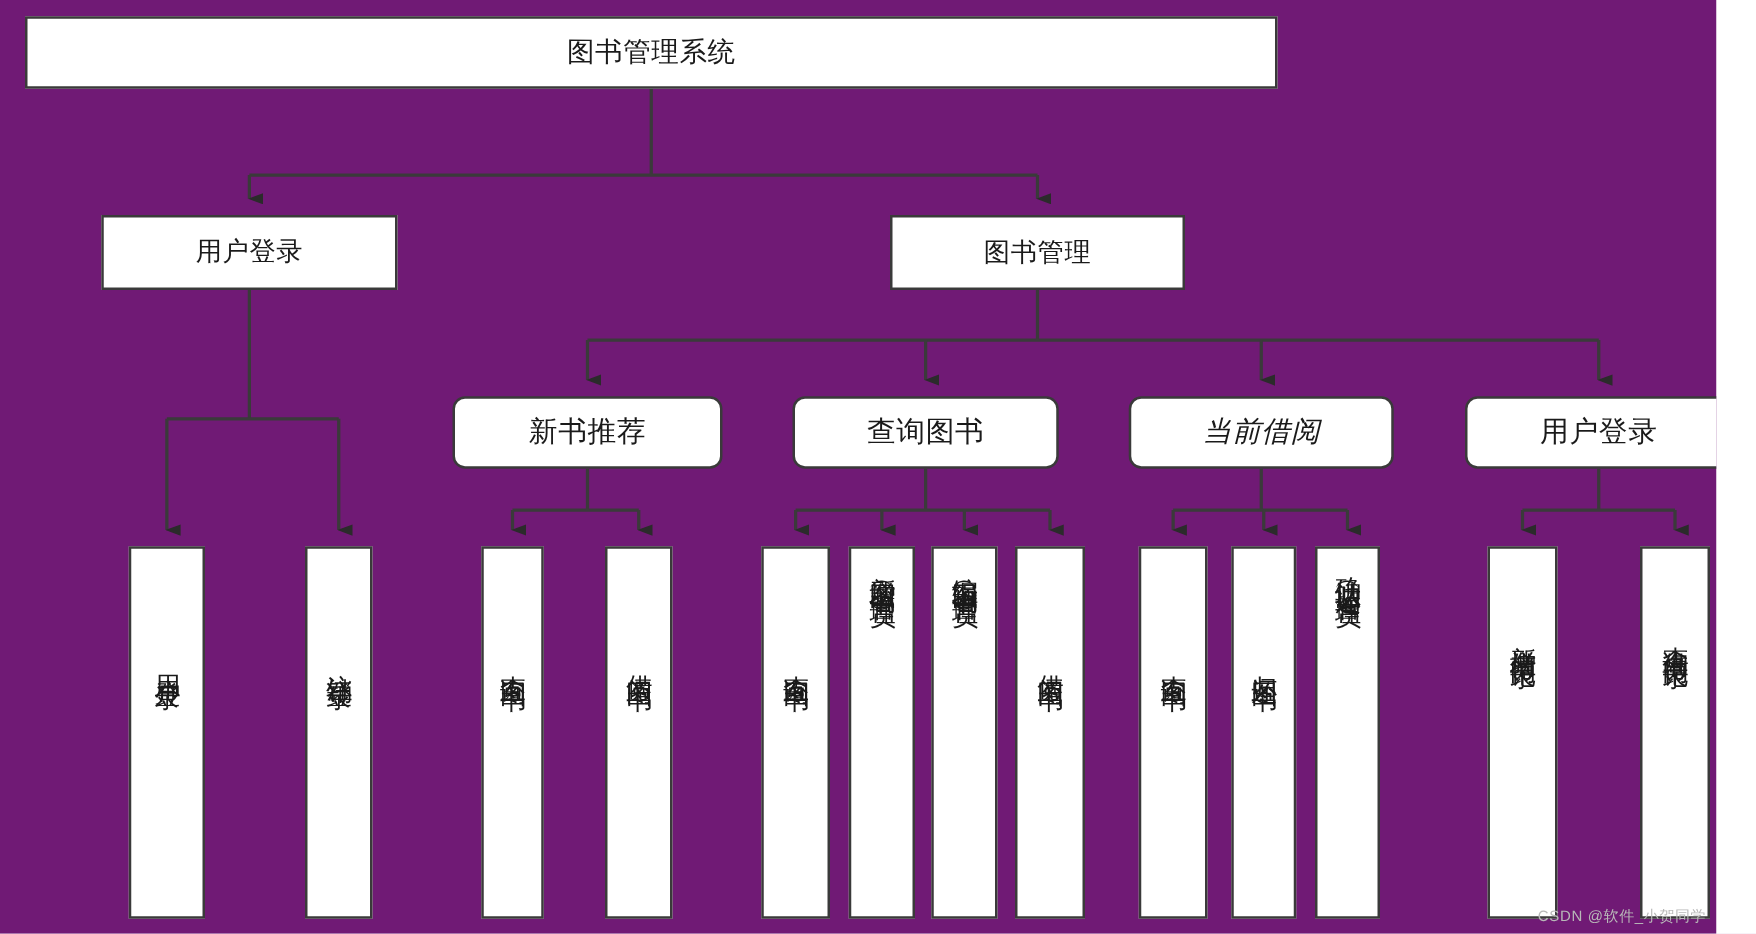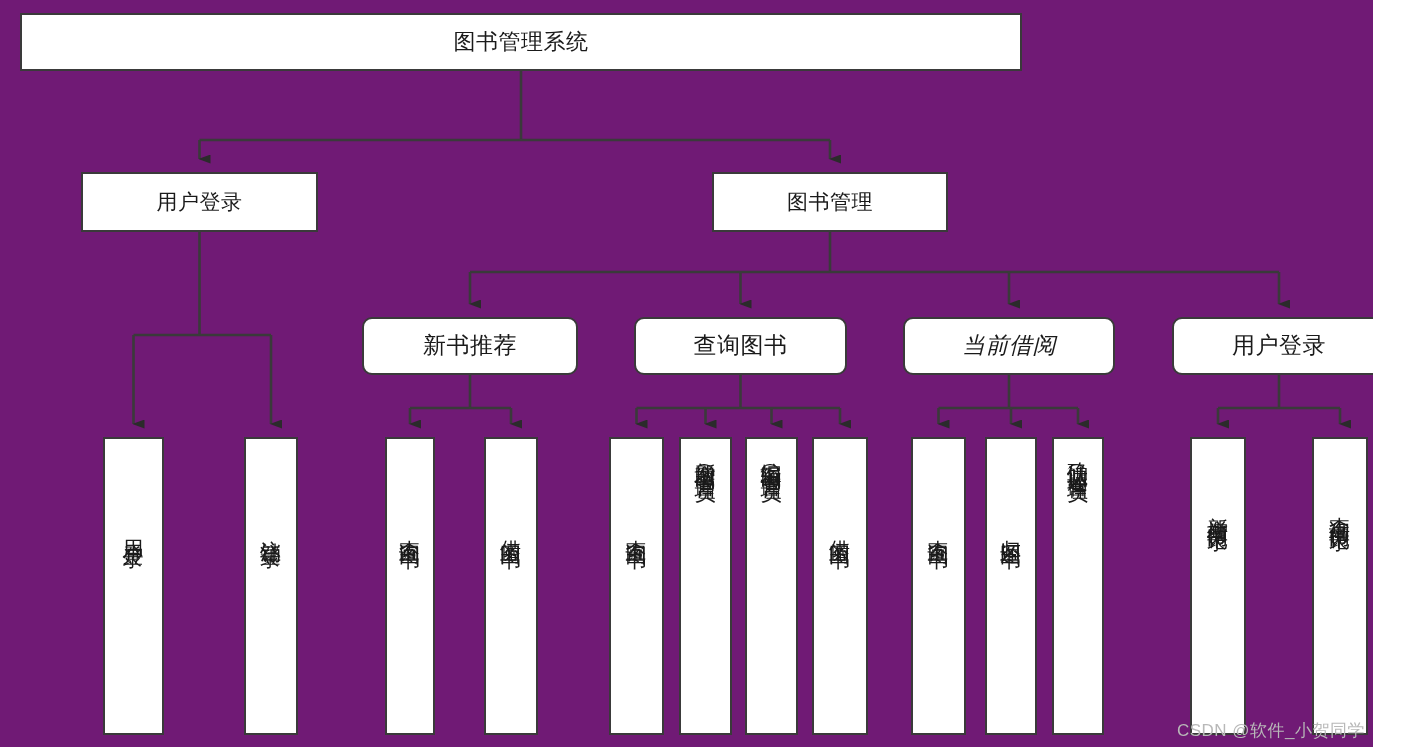--- a/index.html
+++ b/index.html
@@ -62,21 +62,21 @@
   .leaf.mid-text .node-label {
     margin-top: 78px;
   }
   .leaf.low-text .node-label {
     margin-top: 55px;
   }
   #watermark {
     position: absolute;
     right: 8px;
     bottom: 5px;
-    font-size: 17px;
+    font-size: 12px;
     color: #b8b8b8;
     z-index: 5;
     white-space: nowrap;
     letter-spacing: 0.5px;
   }
 </style>
 </head>
 <body>
 
 <div id="canvas">

